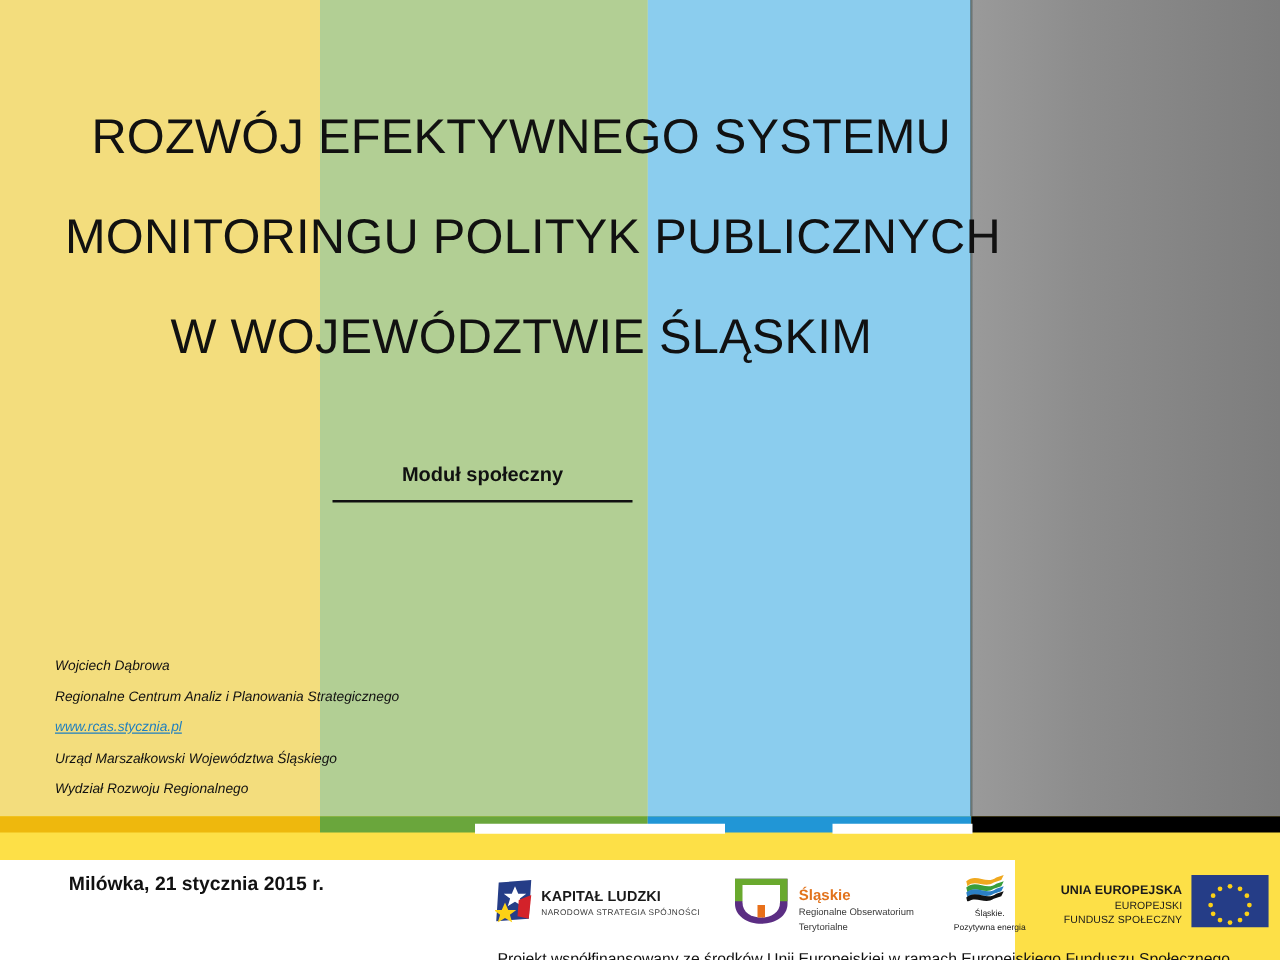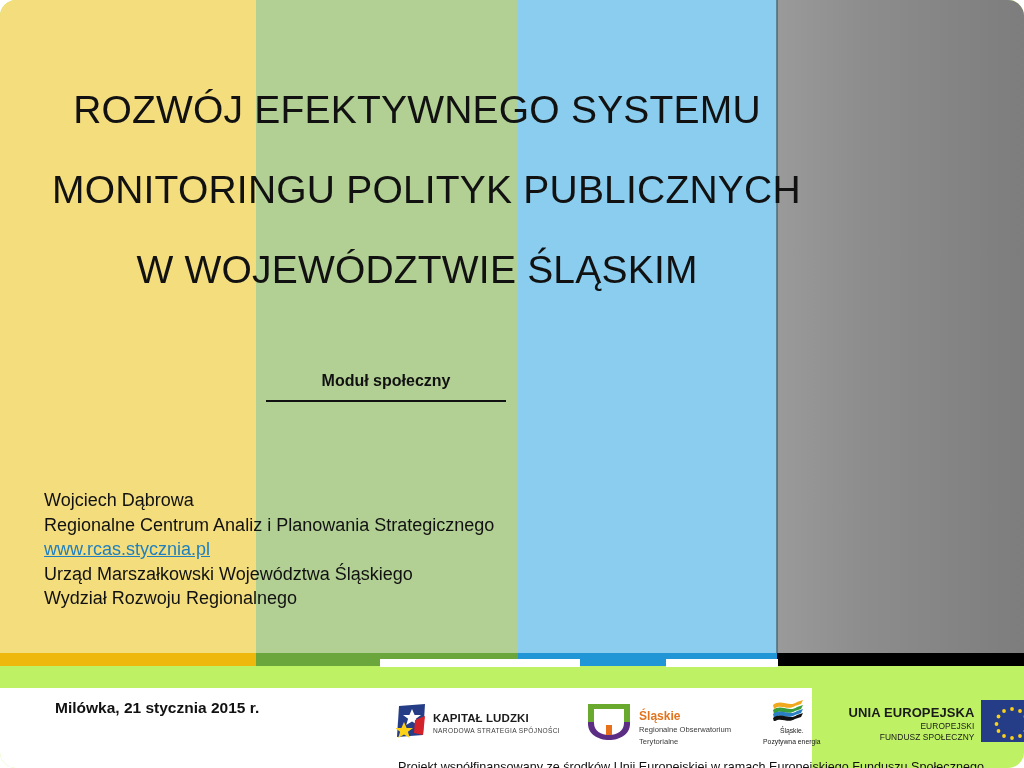--- a/index.html
+++ b/index.html
@@ -8,22 +8,21 @@
     background: #ffffff;
   }
   body {
     font-family: "Liberation Sans", sans-serif;
   }
   .slide {
     position: relative;
     width: 1024px;
     height: 768px;
     overflow: hidden;
-    background: #bef264;
-    border-radius: 16px;
+    background: #fde047;
   }
 
   
   .bands {
     position: absolute;
     left: 0; top: 0;
     width: 1024px;
     height: 653px;
     display: flex;
   }
@@ -100,24 +99,25 @@
     margin-top: 6px;
     height: 2px;
     background: #111111;
     width: 240px;
   }
 
   
   .author-block {
     position: absolute;
     left: 44px;
-    top: 488px;
-    font-size: 18px;
+    top: 521px;
+    font-size: 11px;
     line-height: 24.5px;
     color: #111111;
+    font-style: italic;
   }
   .author-line { white-space: nowrap; }
   .author-link {
     color: #1f7fbf;
     text-decoration: underline;
     white-space: nowrap;
     display: inline-block;
   }
 
   
@@ -193,21 +193,21 @@
     font-size: 6.8px;
     color: #1a1a1a;
     text-align: center;
     line-height: 1.3;
     margin-top: 2px;
     white-space: nowrap;
   }
   .logo-eu { margin-left: 28px; }
   .eu-txt { text-align: right; margin-right: 7px; }
   .eu-l1 {
-    font-size: 13px; font-weight: bold; color: #1a1a1a;
+    font-size: 10px; font-weight: bold; color: #1a1a1a;
     white-space: nowrap; letter-spacing: .1px;
   }
   .eu-l2, .eu-l3 {
     font-size: 8.4px; color: #1a1a1a;
     white-space: nowrap; letter-spacing: .1px; margin-top: 1px;
   }
   .footer-note {
     position: absolute;
     left: 0; top: 72px;
     width: 1024px;

